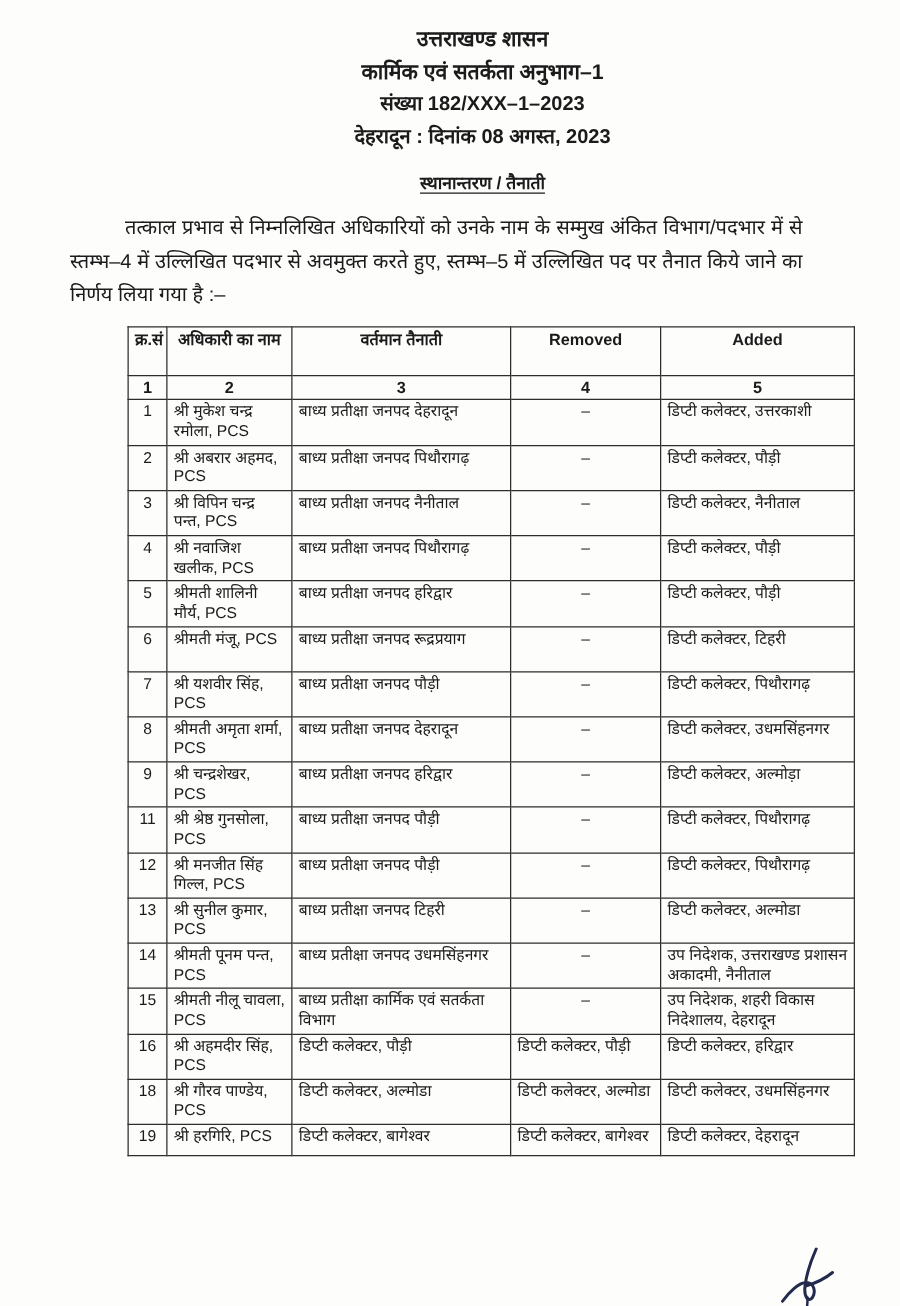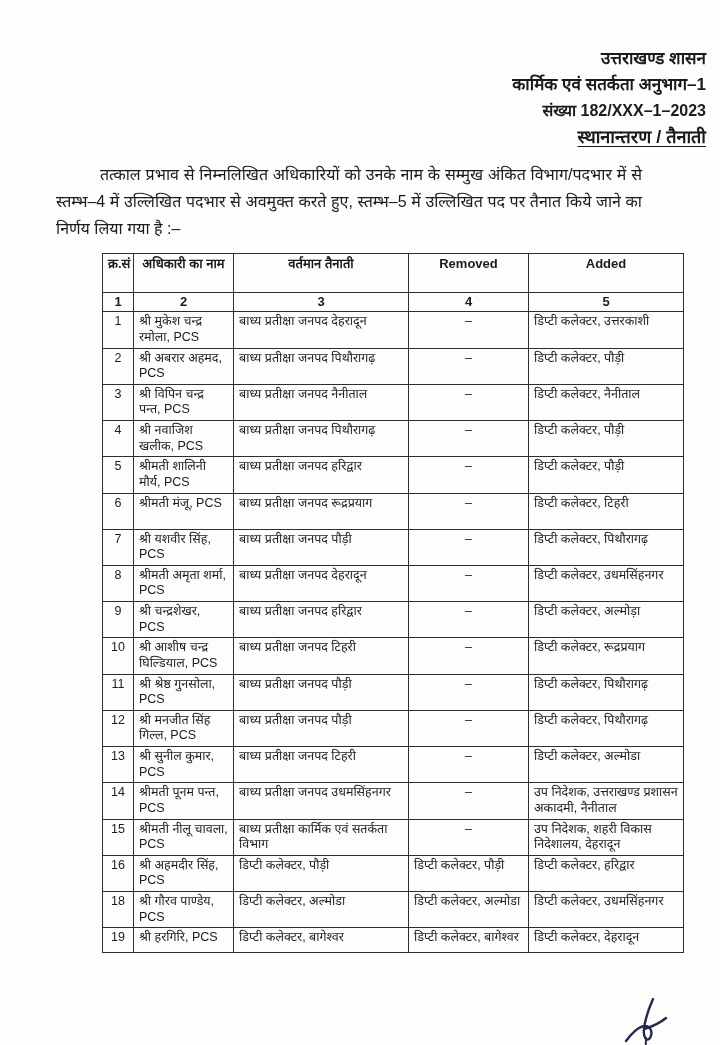--- a/index.html
+++ b/index.html
@@ -11,31 +11,32 @@
     -webkit-font-smoothing:antialiased;
   }
   .page{
     position:relative;
     width:720px;height:1045px;
     background:#fdfdfc;
     overflow:hidden;
   }
   
   .head{
-    padding-top:46px;
+    padding-top:19px;
     margin-left:66px;
     width:640px;
-    text-align:right;
+    text-align:center;
   }
   .head-line{font-weight:bold;line-height:26px;}
   .head-line.l1,.head-line.l2{font-size:17px;}
   .head-line.l3,.head-line.l4{font-size:16px;}
   .subject{
     display:inline-block;
-    font-size:18px;
+    margin-top:13px;
+    font-size:14px;
     font-weight:bold;
     text-decoration:underline;
     text-underline-offset:3px;
   }
   
   .intro{
     margin:13px 36px 0 56px;
     width:586px;
     font-size:16px;
     line-height:27px;
@@ -77,20 +78,21 @@
 </style>
 </head>
 <body>
 
 <div class="page">
 
   <div class="head">
     <div class="head-line l1">उत्तराखण्ड शासन</div>
     <div class="head-line l2">कार्मिक एवं सतर्कता अनुभाग–1</div>
     <div class="head-line l3">संख्या 182/XXX–1–2023</div>
+    <div class="head-line l4">देहरादून : दिनांक 08 अगस्त, 2023</div>
     <div><span class="subject">स्थानान्तरण / तैनाती</span></div>
   </div>
 
   <p class="intro">तत्काल प्रभाव से निम्नलिखित अधिकारियों को उनके नाम के सम्मुख अंकित विभाग/पदभार में से स्तम्भ–4 में उल्लिखित पदभार से अवमुक्त करते हुए, स्तम्भ–5 में उल्लिखित पद पर तैनात किये जाने का निर्णय लिया गया है :–</p>
 
   <table class="doc-table">
     <colgroup>
       <col style="width:31px">
       <col style="width:100px">
       <col style="width:175px">
@@ -171,27 +173,20 @@
           <td>डिप्टी कलेक्टर, उधमसिंहनगर</td>
         </tr>
         <tr>
           <td class="c">9</td>
           <td>श्री चन्द्रशेखर, PCS</td>
           <td>बाध्य प्रतीक्षा जनपद हरिद्वार</td>
           <td class="c">–</td>
           <td>डिप्टी कलेक्टर, अल्मोड़ा</td>
         </tr>
         <tr>
-          <td class="c">10</td>
-          <td>श्री आशीष चन्द्र घिल्डियाल, PCS</td>
-          <td>बाध्य प्रतीक्षा जनपद टिहरी</td>
-          <td class="c">–</td>
-          <td>डिप्टी कलेक्टर, रूद्रप्रयाग</td>
-        </tr>
-        <tr>
           <td class="c">11</td>
           <td>श्री श्रेष्ठ गुनसोला, PCS</td>
           <td>बाध्य प्रतीक्षा जनपद पौड़ी</td>
           <td class="c">–</td>
           <td>डिप्टी कलेक्टर, पिथौरागढ़</td>
         </tr>
         <tr>
           <td class="c">12</td>
           <td>श्री मनजीत सिंह गिल्ल, PCS</td>
           <td>बाध्य प्रतीक्षा जनपद पौड़ी</td>

